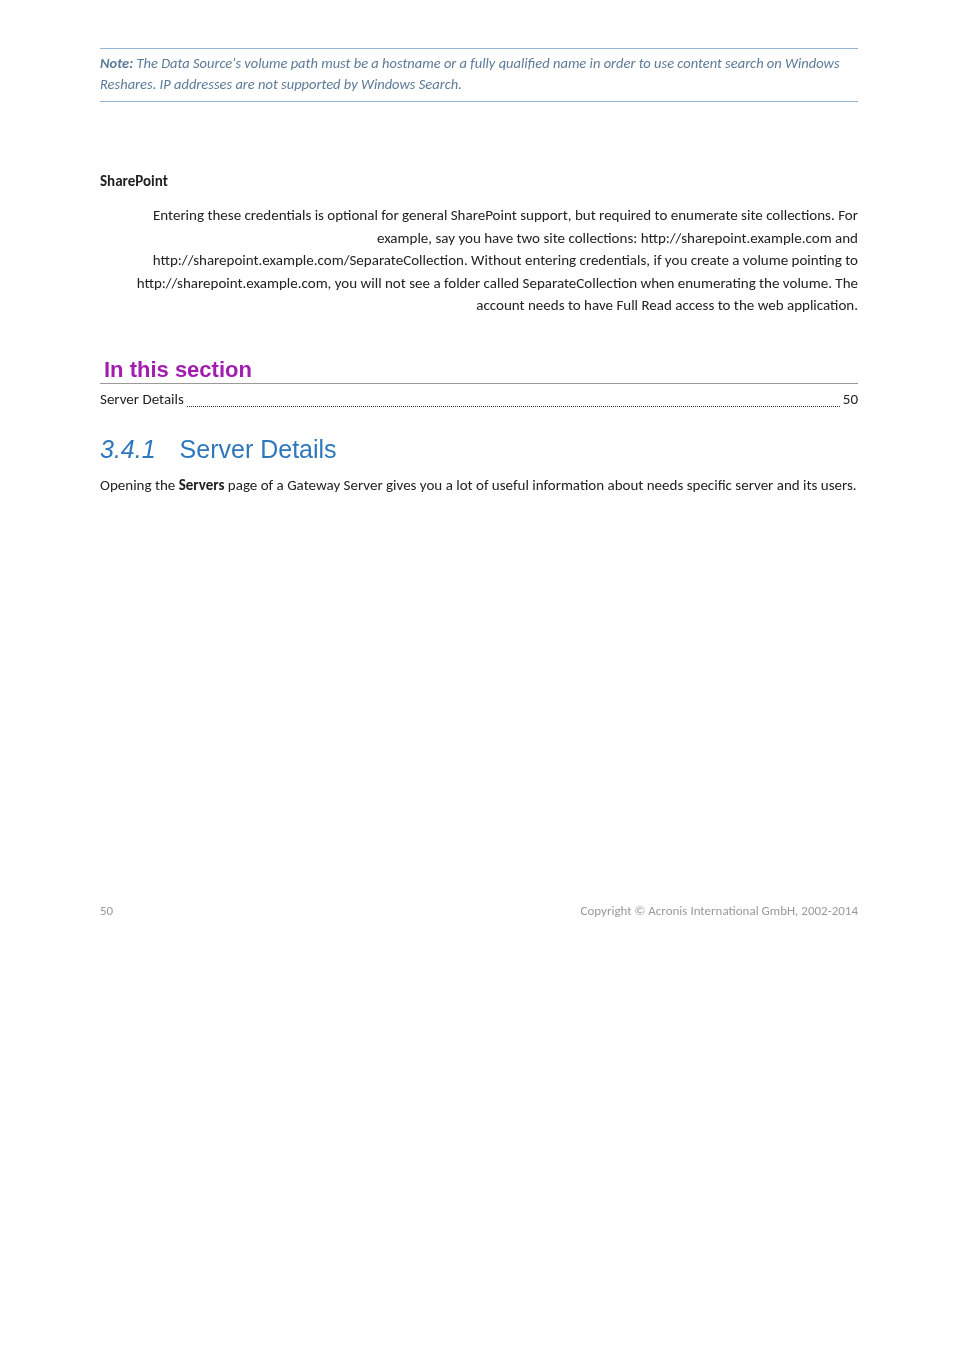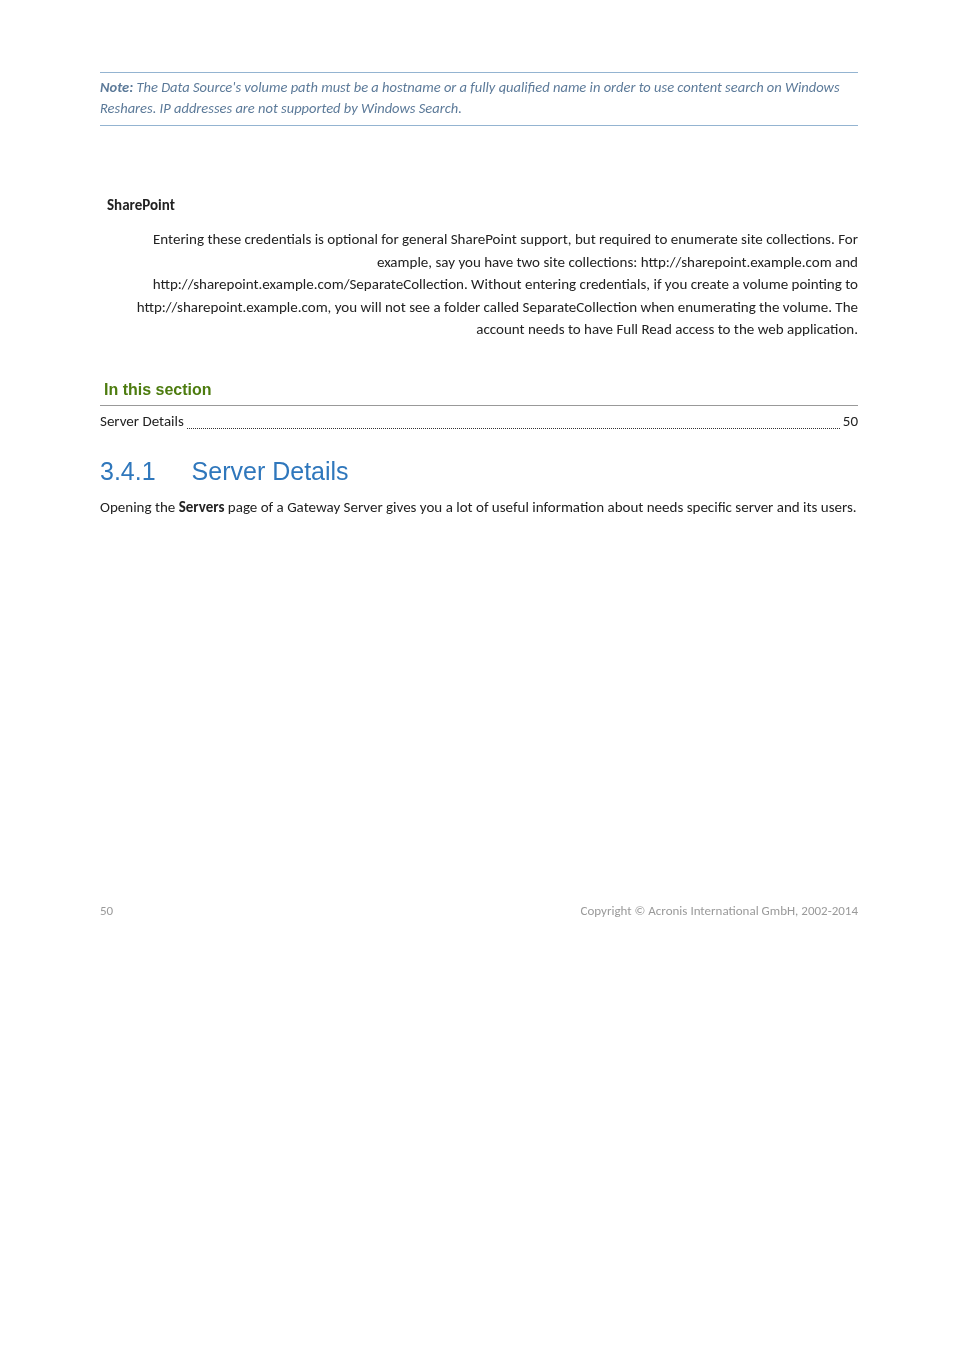--- a/index.html
+++ b/index.html
@@ -6,55 +6,55 @@
     margin: 0;
     padding: 0;
     background: #ffffff;
     font-family: "Segoe UI", "Calibri", Arial, sans-serif;
     color: #333;
   }
   .page {
     width: 954px;
     height: 962px;
     box-sizing: border-box;
-    padding: 72px 96px 40px 100px;
+    padding: 48px 96px 40px 100px;
     position: relative;
   }
   .note-box {
     border-top: 1px solid #94b4d1;
     border-bottom: 1px solid #94b4d1;
     padding: 4px 0 6px 0;
     margin-bottom: 36px;
     font-style: italic;
     font-size: 14.5px;
     line-height: 1.45;
     color: #5c7a99;
   }
   .note-box .strong {
     font-weight: bold;
     font-style: italic;
   }
   h3.sharepoint {
     font-size: 15px;
     font-weight: bold;
-    margin: 70px 0 14px 7px;
+    margin: 70px 0 14px 0;
     color: #222;
   }
   p.body {
     font-size: 15px;
     line-height: 1.5;
     color: #222;
     margin: 0 0 30px 0;
     text-align: right;
   }
   h3.section-head {
-    font-size: 16px;
-    color: #4d7c0f;
+    font-size: 22px;
+    color: #a21caf;
     font-weight: bold;
-    margin: 40px 0 6px 4px;
+    margin: 40px 0 0 4px;
     font-family: "Segoe UI", Tahoma, sans-serif;
   }
   .section-rule {
     border: none;
     border-top: 1px solid #999;
     margin: 0 0 4px 0;
   }
   .toc {
     font-size: 15px;
     color: #222;
@@ -78,21 +78,22 @@
   }
   h2.subsection {
     font-size: 25px;
     color: #2f77bc;
     font-weight: normal;
     margin: 18px 0 10px 0;
     font-family: "Segoe UI Light", "Segoe UI", Tahoma, sans-serif;
   }
   h2.subsection .num {
     display: inline-block;
-    margin-right: 36px;
+    margin-right: 24px;
+    font-style: italic;
   }
   p.sub-body {
     font-size: 15px;
     line-height: 1.5;
     color: #222;
     margin: 0;
   }
   p.sub-body .bold {
     font-weight: bold;
   }

